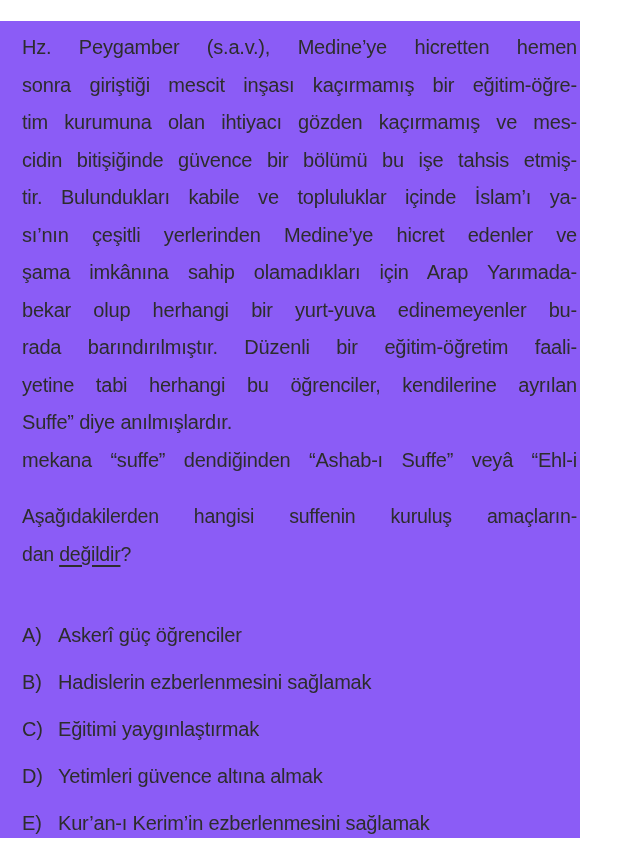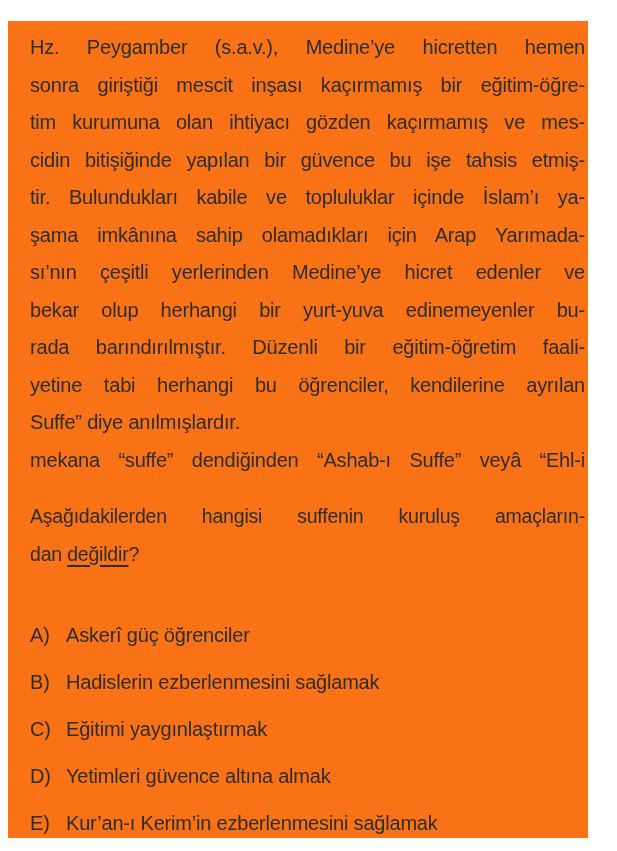--- a/index.html
+++ b/index.html
@@ -7,25 +7,25 @@
     padding: 0;
     width: 617px;
     height: 851px;
     background: #ffffff;
     font-family: "Liberation Sans", sans-serif;
     color: #2d2d2d;
     overflow: hidden;
   }
   .page {
     position: absolute;
-    left: 8px;
+    left: 0;
     top: 21px;
     width: 580px;
     height: 817px;
-    background: #f97316;
+    background: #8b5cf6;
   }
   .passage {
     position: absolute;
     left: 22px;
     top: 8px;
     width: 555px;
     font-size: 20px;
     letter-spacing: -0.2px;
     line-height: 37.5px;
   }
@@ -81,24 +81,24 @@
 </style>
 </head>
 <body>
 
 <div class="page">
 
   <div class="passage">
     <div class="pline">Hz. Peygamber (s.a.v.), Medine’ye hicretten hemen</div>
     <div class="pline">sonra giriştiği mescit inşası kaçırmamış bir eğitim-öğre-</div>
     <div class="pline">tim kurumuna olan ihtiyacı gözden kaçırmamış ve mes-</div>
-    <div class="pline">cidin bitişiğinde yapılan bir güvence bu işe tahsis etmiş-</div>
+    <div class="pline">cidin bitişiğinde güvence bir bölümü bu işe tahsis etmiş-</div>
     <div class="pline">tir. Bulundukları kabile ve topluluklar içinde İslam’ı ya-</div>
+    <div class="pline">sı’nın çeşitli yerlerinden Medine’ye hicret edenler ve</div>
     <div class="pline">şama imkânına sahip olamadıkları için Arap Yarımada-</div>
-    <div class="pline">sı’nın çeşitli yerlerinden Medine’ye hicret edenler ve</div>
     <div class="pline">bekar olup herhangi bir yurt-yuva edinemeyenler bu-</div>
     <div class="pline">rada barındırılmıştır. Düzenli bir eğitim-öğretim faali-</div>
     <div class="pline">yetine tabi herhangi bu öğrenciler, kendilerine ayrılan</div>
     <div class="pline lastline">Suffe” diye anılmışlardır.</div>
     <div class="pline">mekana “suffe” dendiğinden “Ashab-ı Suffe” veyâ “Ehl-i</div>
   </div>
 
   <div class="stem">
     <div class="stem-line justify">Aşağıdakilerden hangisi  suffenin kuruluş amaçların-</div>
     <div class="stem-line"><span>dan </span><span class="underline">değildir</span><span>?</span></div>

